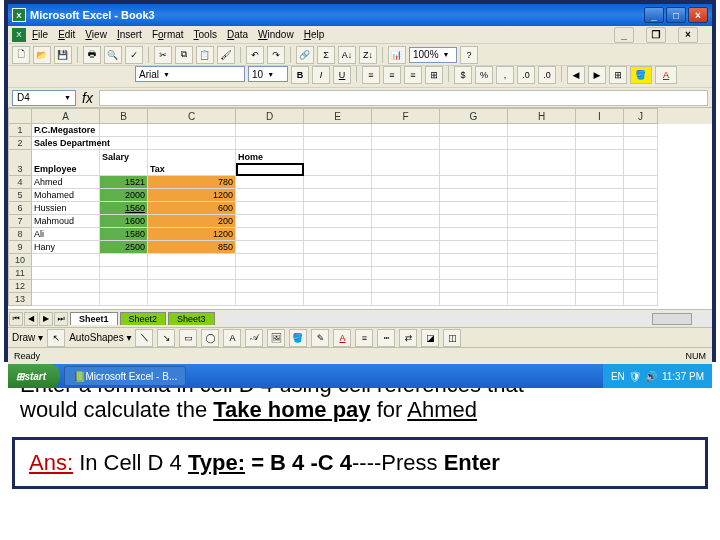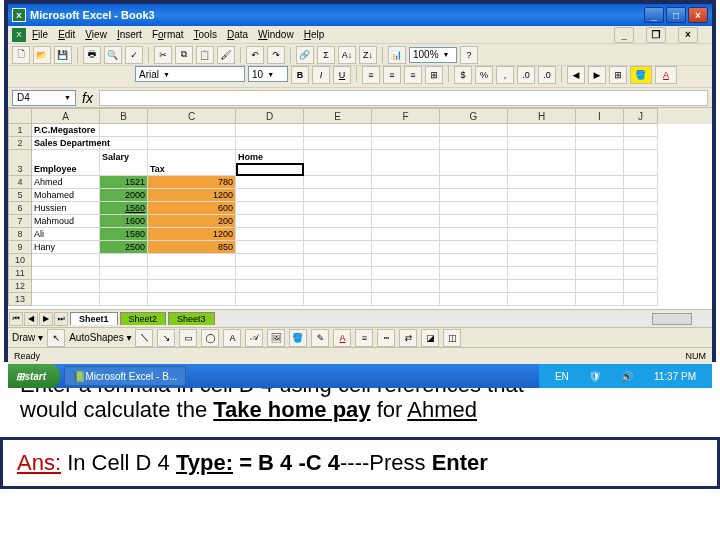--- a/index.html
+++ b/index.html
@@ -42,23 +42,23 @@
 .sheettab{padding:1px 8px;background:#fff;border:1px solid #888;border-bottom:none;margin-left:2px;font-size:9px}
 .sheettab.inactive{background:#84cc16}
 .scrolltrack{flex:1;background:#e8e8e8;height:14px;margin-left:4px;display:flex;align-items:center}
 .scrolltrack .thumb{background:#dcdcdc;border:1px solid #a0a0a0;width:40px;height:12px;margin-left:auto;margin-right:20px}
 .drawbar{background:#ece9d8;height:20px;display:flex;align-items:center;padding:0 4px;gap:4px;font-size:10px;border-bottom:1px solid #c0c0b0}
 .statusbar{background:#ece9d8;height:16px;display:flex;align-items:center;padding:0 6px;font-size:9px}
 .statusbar .spacer{flex:1}
 .taskbar{background:linear-gradient(to bottom,#2a7fe6,#1a5fc6);height:24px;display:flex;align-items:center;color:#fff;font-size:10px}
 .start{background:linear-gradient(to bottom,#4aa04a,#2a7e2a);height:24px;padding:0 14px 0 8px;display:flex;align-items:center;font-weight:bold;font-style:italic;border-radius:0 10px 10px 0}
 .task{background:#3a7fd6;border:1px solid #2a5fa6;height:20px;margin-left:4px;padding:0 8px;display:flex;align-items:center;border-radius:2px}
-.tray{background:#1a9fe6;height:24px;margin-left:auto;padding:0 16px;display:flex;align-items:center;gap:20px}
+.tray{background:#1a9fe6;height:24px;margin-left:auto;padding:0 8px;display:flex;align-items:center;gap:4px}
 .question{font-family:'Times New Roman',serif;font-size:22px;padding:10px 20px 6px 20px;line-height:1.15}
-.answer{border:3px solid #1a2a5a;margin:8px 0;padding:10px 14px;font-family:'Times New Roman',serif;font-size:22px}
+.answer{border:3px solid #1a2a5a;margin:8px 12px;padding:10px 14px;font-family:'Times New Roman',serif;font-size:22px}
 .red{color:#c00000}
 </style>
 </head>
 <body>
 
 <div class="frame">
  <div class="titlebar">
   <span class="xl-ico">X</span>
   <span>Microsoft Excel - Book3</span>
   <span class="spacer"></span>

